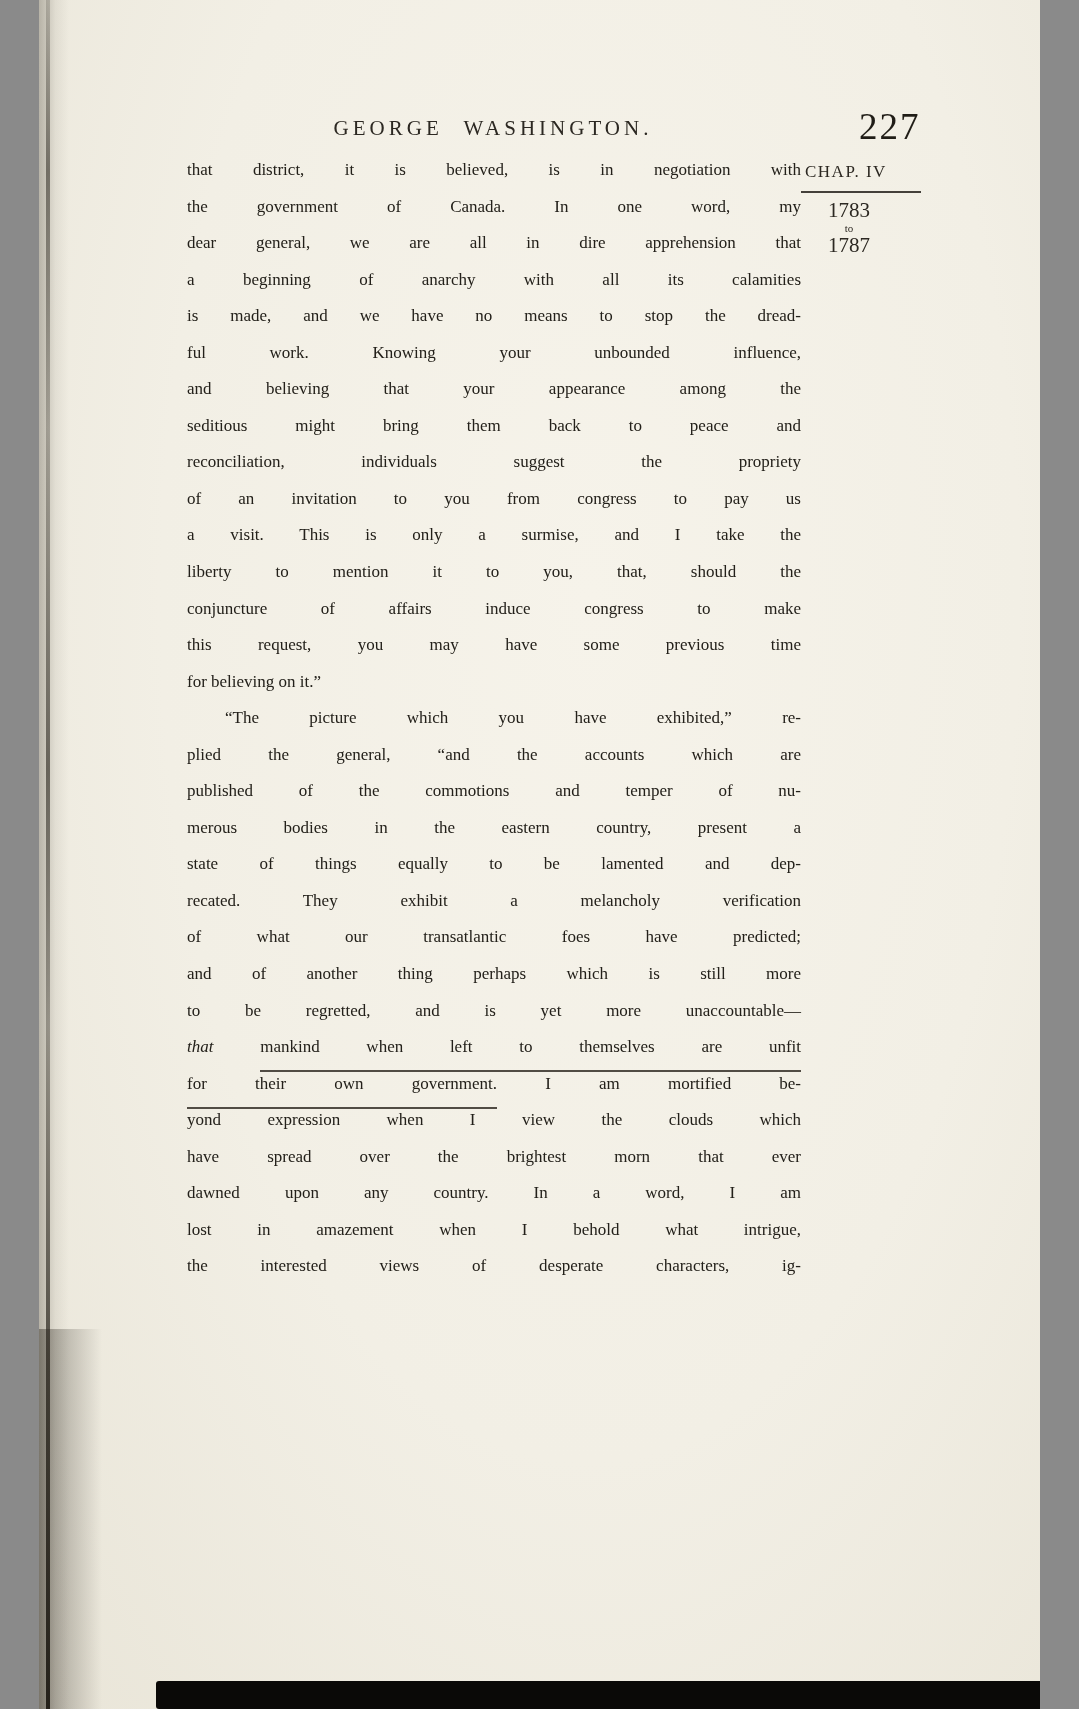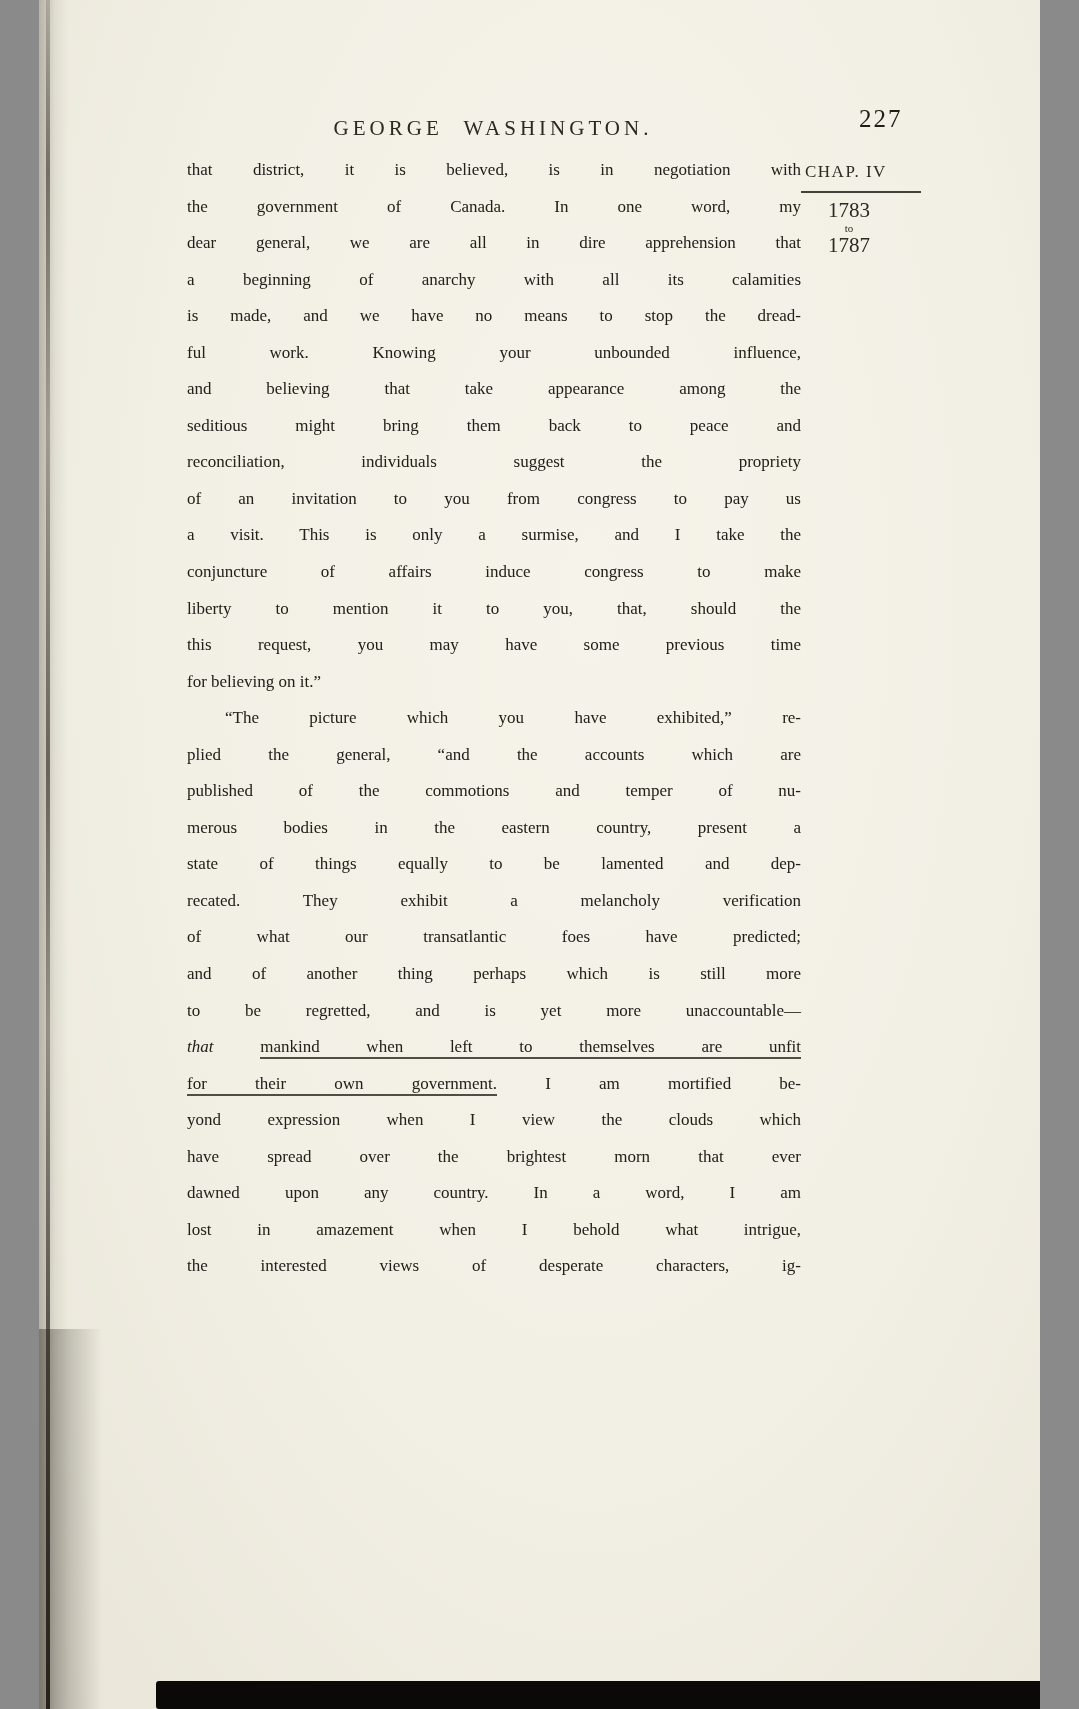--- a/index.html
+++ b/index.html
@@ -38,21 +38,21 @@
     background: #0a0907; border-radius: 3px;
   }
 
   
   .running-title {
     position: absolute; top: 116px; left: 148px; width: 612px; text-align: center;
     font-size: 21px; letter-spacing: 4px; word-spacing: 12px; color: #2c2822;
   }
   .page-number {
     position: absolute; top: 105px; left: 820px;
-    font-size: 25px; letter-spacing: 2px; color: #201d17;
+    font-size: 37px; letter-spacing: 2px; color: #201d17;
   }
 
   
   .margin-chapter {
     position: absolute; top: 162px; left: 766px;
     font-size: 17px; letter-spacing: 1.5px; color: #2c2822;
   }
   .margin-rule {
     position: absolute; top: 191px; left: 762px; width: 120px; height: 2px;
     background: #44403a;
@@ -65,21 +65,21 @@
   .year-to { font-size: 11px; line-height: 12px; }
 
   
   .body-text {
     position: absolute; top: 152px; left: 148px; width: 614px;
     font-size: 17px; line-height: 36.55px;
   }
   .line { text-align: justify; text-align-last: justify; }
   .line.no-justify { text-align-last: left; }
   .paragraph.indent-first .line:first-child { text-indent: 38px; }
-  .pencil-underline { border-bottom: 2px solid #514c44; padding-bottom: 1px; }
+  .pencil-underline { border-bottom: 2px solid #514c44; padding-bottom: 14px; }
   .italic { font-style: italic; }
 </style>
 </head>
 <body>
 
 <div class="page">
 
   <div class="edge-shadow"></div>
   <div class="gutter-line"></div>
   <div class="corner-shade"></div>
@@ -96,27 +96,27 @@
   </div>
 
   <div class="body-text">
       <div class="paragraph">
         <div class="line">that district, it is believed, is in negotiation with</div>
         <div class="line">the government of Canada.  In one word, my</div>
         <div class="line">dear general, we are all in dire apprehension that</div>
         <div class="line">a beginning of anarchy with all its calamities</div>
         <div class="line">is made, and we have no means to stop the dread-</div>
         <div class="line">ful work.  Knowing your unbounded influence,</div>
-        <div class="line">and believing that take appearance among the</div>
+        <div class="line">and believing that your appearance among the</div>
         <div class="line">seditious might bring them back to peace and</div>
         <div class="line">reconciliation, individuals suggest the propriety</div>
         <div class="line">of an invitation to you from congress to pay us</div>
         <div class="line">a visit.  This is only a surmise, and I take the</div>
+        <div class="line">liberty to mention it to you, that, should the</div>
         <div class="line">conjuncture of affairs induce congress to make</div>
-        <div class="line">liberty to mention it to you, that, should the</div>
         <div class="line">this request, you may have some previous time</div>
         <div class="line no-justify">for believing on it.”</div>
       </div>
       <div class="paragraph indent-first">
         <div class="line">“The picture which you have exhibited,” re-</div>
         <div class="line">plied the general, “and the accounts which are</div>
         <div class="line">published of the commotions and temper of nu-</div>
         <div class="line">merous bodies in the eastern country, present a</div>
         <div class="line">state of things equally to be lamented and dep-</div>
         <div class="line">recated.  They exhibit a melancholy verification</div>

